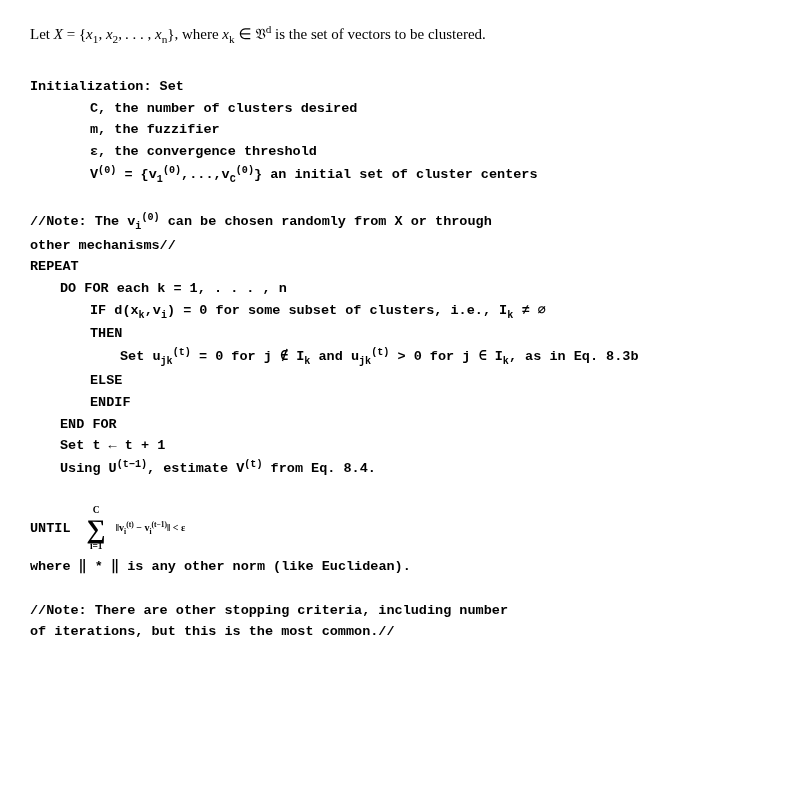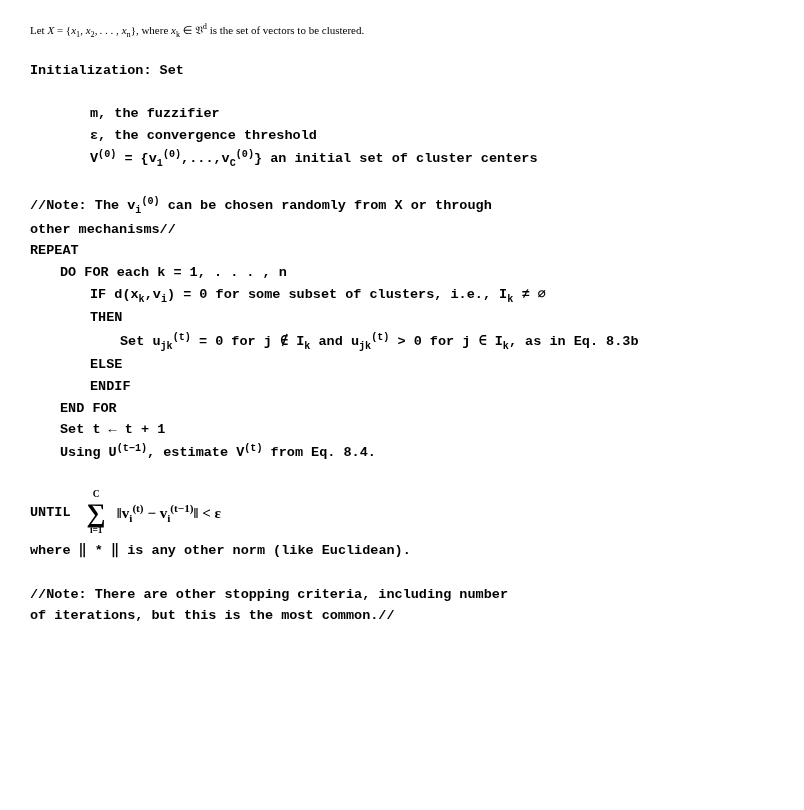--- a/index.html
+++ b/index.html
@@ -39,23 +39,23 @@
     .serif {
       font-family: 'Times New Roman', Times, serif;
     }
 
     .math-set {
       font-family: 'Times New Roman', Times, serif;
       font-style: italic;
     }
 
     .top-para {
-      margin-bottom: 19px;
-      font-family: 'Times New Roman', Times, serif;
-      font-size: 11px;
+      margin-bottom: 28px;
+      font-family: 'Times New Roman', Times, serif;
+      font-size: 15px;
     }
 
     .algo-section {
       font-family: 'Courier New', Courier, monospace;
       font-size: 13.5px;
       font-weight: bold;
     }
 
     .until-line {
       display: flex;
@@ -90,21 +90,21 @@
 
   <p class="top-para">
     Let <span class="math-set">X</span> = {<span class="math-set">x</span><sub>1</sub>, <span class="math-set">x</span><sub>2</sub>, .&nbsp;.&nbsp;.&nbsp;,&nbsp;<span class="math-set">x</span><sub>n</sub>}, where <span class="math-set">x</span><sub>k</sub> ∈ <span class="serif" style="font-style:normal;">𝔙</span><sup>d</sup> is the set of vectors to be clustered.
   </p>
 
   <div class="algo-section">
 
     
     <div>
       <span>Initialization:  Set</span><br>
-      <br>
+      <span class="indent-2">C,  the number of clusters desired</span><br>
       <span class="indent-2">m,  the fuzzifier</span><br>
       <span class="indent-2">ε,  the convergence threshold</span><br>
       <span class="indent-2">V<sup>(0)</sup> = {v<sub>1</sub><sup>(0)</sup>,...,v<sub>C</sub><sup>(0)</sup>}  an initial set of cluster centers</span><br>
     </div>
 
     <br>
 
     
     <div>
       <span>    //Note:  The v<sub>i</sub><sup>(0)</sup> can be chosen randomly from X or through</span><br>
@@ -168,21 +168,21 @@
     <br>
 
     
     <div class="until-line">
       <span>UNTIL&nbsp;</span>
       <span class="sum-wrapper">
         <span class="sum-limits">C</span>
         <span class="sum-symbol">∑</span>
         <span class="sum-limits">i=1</span>
       </span>
-      <span style="font-family:'Times New Roman',serif; font-size:15px;">
+      <span style="font-family:'Times New Roman',serif; font-size:10px;">
          ‖v<sub>i</sub><sup>(t)</sup> − v<sub>i</sub><sup>(t−1)</sup>‖ &lt; ε
       </span>
     </div>
 
     
     <div>
       <span>where  ‖ * ‖  is any other norm (like Euclidean).</span><br>
     </div>
 
     <br>

